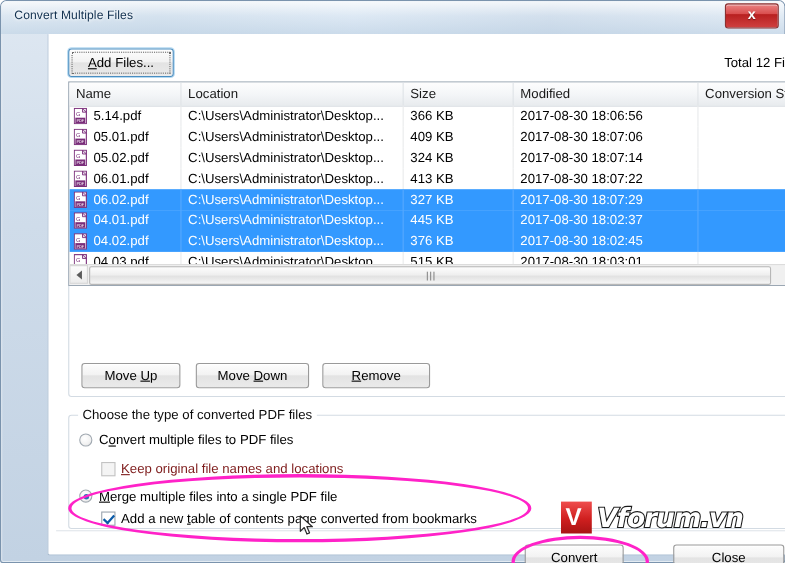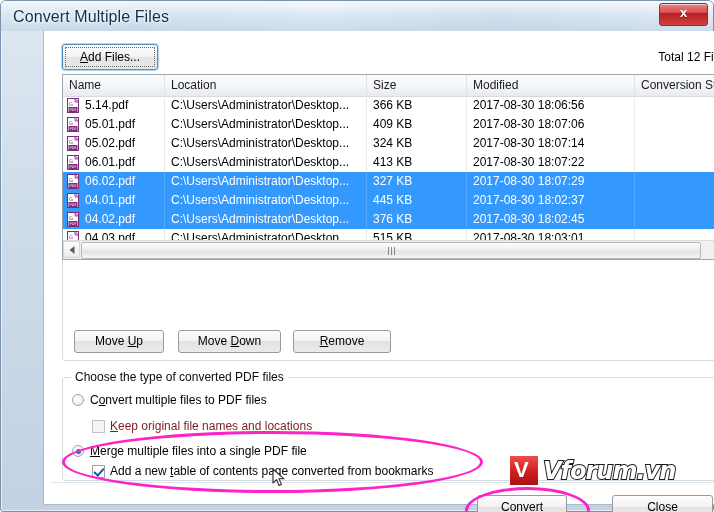--- a/index.html
+++ b/index.html
@@ -20,21 +20,21 @@
   }
   #titlebar{
     position:absolute;left:0;top:0;width:712px;height:30px;
     background:
       linear-gradient(180deg, rgba(255,255,255,.85) 0%, rgba(236,243,250,.55) 45%, rgba(203,219,234,.75) 100%),
       linear-gradient(90deg,#c9d9e8 0%,#b9cee1 20%,#cbdced 45%,#b4c8dd 70%,#d4e1ee 100%);
     border-radius:5px 5px 0 0;
   }
   #title-text{
     position:absolute;left:12px;top:7px;
-    font-size:16px;color:#11304f;
+    font-size:11px;color:#11304f;
     letter-spacing:.1px;
     text-shadow:0 0 3px #ffffff,0 0 5px #ffffff;
     white-space:nowrap;
   }
   #close-btn{
     position:absolute;right:5px;top:2px;width:47px;height:21px;
     border:1px solid #8a3131;border-radius:3px;
     background:linear-gradient(180deg,#e98383 0%,#d94d4d 42%,#b82020 44%,#cf4040 100%);
     box-shadow:inset 0 1px 0 rgba(255,255,255,.6);
     cursor:pointer;

